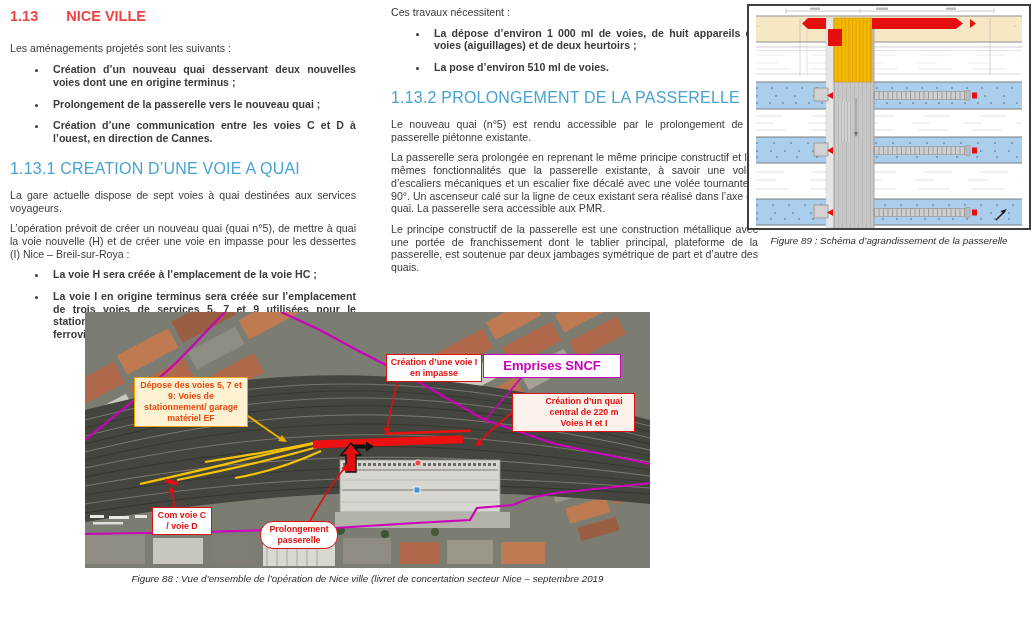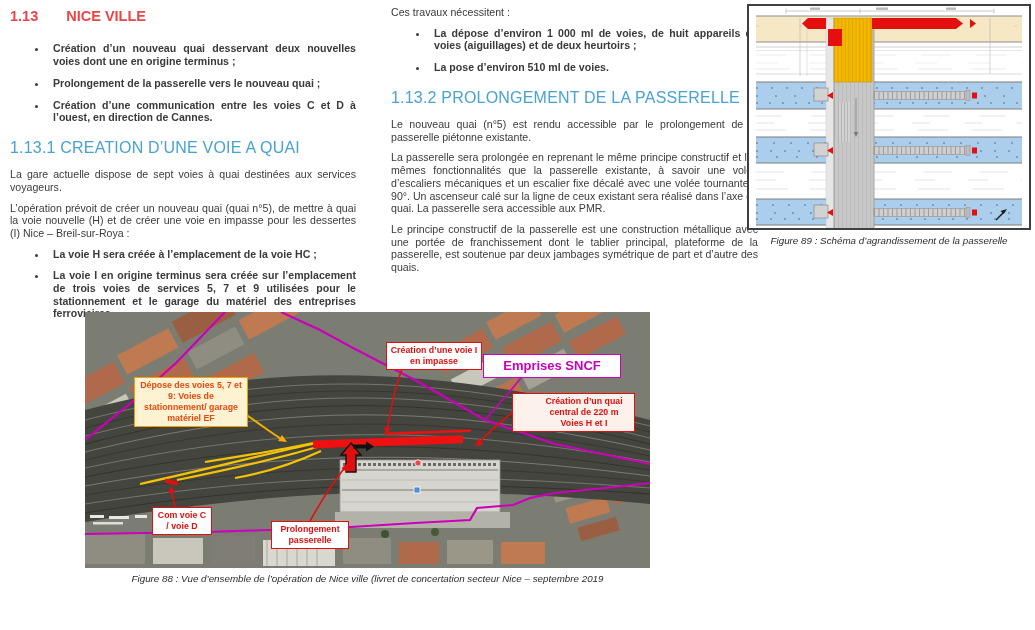--- a/index.html
+++ b/index.html
@@ -36,20 +36,21 @@
 </style>
 </head>
 <body>
 
 <div class="doc">
 
   <div class="col col-left">
     <div class="sec-title">
       <span class="sec-num">1.13</span><span>NICE VILLE</span>
     </div>
+    <p>Les aménagements projetés sont les suivants :</p>
     <ul>
       <li>Création d’un nouveau quai desservant deux nouvelles voies dont une en origine terminus ;</li>
       <li>Prolongement de la passerelle vers le nouveau quai ;</li>
       <li>Création d’une communication entre les voies C et D à l’ouest, en direction de Cannes.</li>
     </ul>
     <div class="sub-heading">1.13.1 CREATION D’UNE VOIE A QUAI</div>
     <p>La gare actuelle dispose de sept voies à quai destinées aux services voyageurs.</p>
     <p>L’opération prévoit de créer un nouveau quai (quai n°5), de mettre à quai la voie nouvelle (H) et de créer une voie en impasse pour les dessertes (I) Nice – Breil-sur-Roya :</p>
     <ul>
       <li>La voie H sera créée à l’emplacement de la voie HC ;</li>
@@ -328,28 +329,28 @@
         <polygon points="263,151 256.5,156 262,160" fill="#e01010"></polygon>
         <path d="M90,195 C88.5,189 87.5,183 86.5,178" stroke="#e01010" stroke-width="1.6"></path>
         <polygon points="86,174 83,181 90,180" fill="#e01010"></polygon>
       </g>
     </svg>
 
     <div class="photo-label lbl-depose" style="left:49px;top:65px;width:106px;">Dépose des voies 5, 7 et
 9: Voies de
 stationnement/ garage
 matériel EF</div>
-    <div class="photo-label" style="left:301px;top:30px;width:88px;text-align:center;">Création d’une voie I
+    <div class="photo-label" style="left:301px;top:42px;width:88px;text-align:center;">Création d’une voie I
 en impasse</div>
     <div class="photo-label lbl-emprises" style="left:398px;top:42px;width:112px;">Emprises SNCF</div>
     <div class="photo-label lbl-quai" style="left:427px;top:81px;width:94px;padding-left:24px;">Création d’un quai
 central de 220 m
 Voies H et I</div>
     <div class="photo-label" style="left:67px;top:195px;width:52px;">Com voie C
 / voie D</div>
-    <div class="photo-label" style="left:186px;top:209px;width:70px;">Prolongement
+    <div class="photo-label" style="left:175px;top:209px;width:70px;border-radius:13px;">Prolongement
 passerelle</div>
   </div>
 
   <div class="caption88">Figure 88 : Vue d’ensemble de l’opération de Nice ville (livret de concertation secteur Nice – septembre 2019</div>
 
 
 </div>
 
 </body></html>

